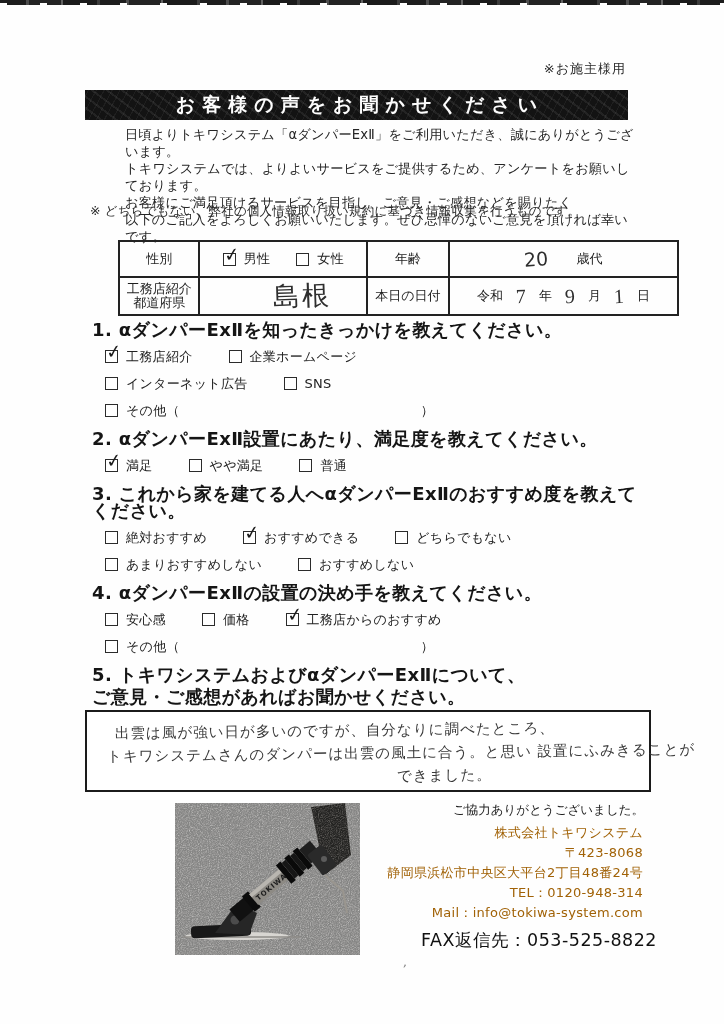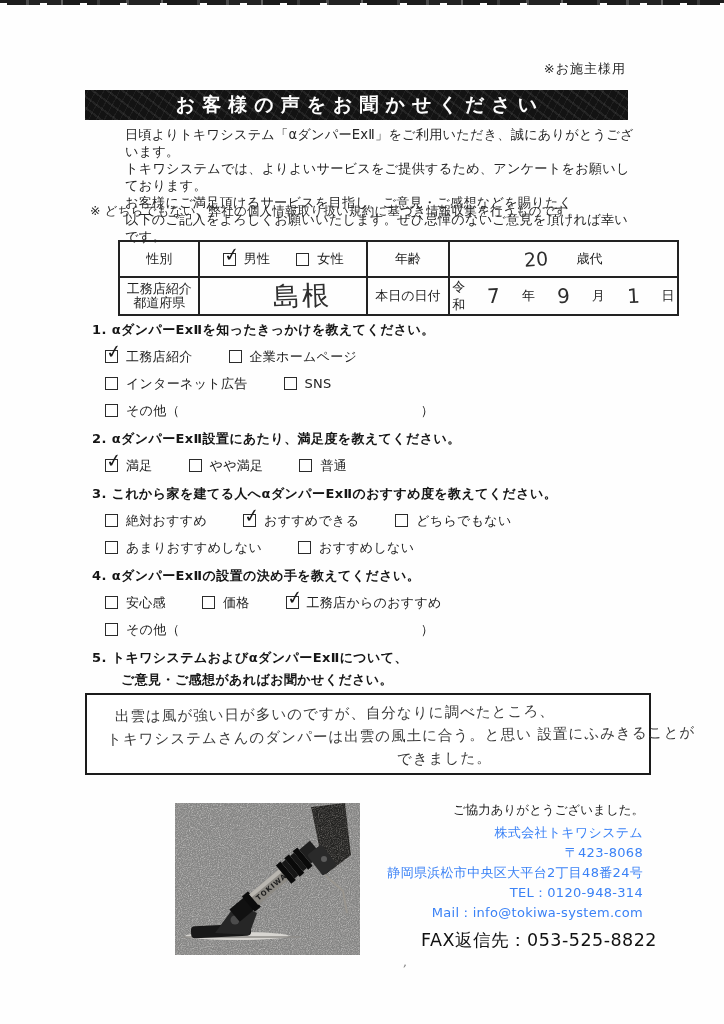--- a/index.html
+++ b/index.html
@@ -65,50 +65,50 @@
   }
   .tick {
     position: absolute; top: -9px; left: 0px; font-size: 19px; font-weight: bold;
     color: #1c1c1c; transform: rotate(-7deg); line-height: 1;
   }
   .hand { color: #2e2e2e; }
   .hand-pref { font-size: 27px; transform: rotate(-2deg); display: inline-block; letter-spacing: 2px; }
   .hand-age { font-size: 19px; transform: rotate(-4deg); display: inline-block; }
   .hand-num { font-size: 20px; transform: rotate(-3deg); display: inline-block; }
   .age-cell { display: flex; align-items: center; justify-content: center; gap: 28px; }
-  .date-cell { display: flex; align-items: center; justify-content: center; gap: 22px; }
+  .date-cell { display: flex; align-items: center; justify-content: center; gap: 13px; font-family: Liberation Serif, serif; }
   .pref-cell { text-align: left; padding-left: 42px !important; }
   
   .questions { position: absolute; top: 321px; left: 92px; width: 550px; }
   .question { margin-bottom: 6px; }
   .q-title {
-    font-size: 13px; font-weight: bold; letter-spacing: .4px;
+    font-size: 18px; font-weight: bold; letter-spacing: .4px;
     line-height: 17px; margin-bottom: 5px; color: #151515;
   }
   .q-rows { margin-left: 13px; }
   .q-row { height: 27px; display: flex; align-items: center; gap: 36px; }
   .opt-label { font-size: 13px; color: #222; letter-spacing: .3px; }
   .paren-gap { display: inline-block; width: 225px; }
   
-  .q5-line2 { margin-left: 29px; }
+  .q5-line2 { }
   .comment-box {
     margin-top: 5px; margin-left: -7px; width: 566px; height: 82px;
     border: 2.5px solid #1b1b1b; background: #fff; padding: 7px 10px 5px;
   }
   .comment-line {
     font-size: 14.5px; line-height: 23px; color: #3a3a3a;
     transform: rotate(-.7deg); letter-spacing: 1px; white-space: nowrap;
   }
   .comment-line.l1 { padding-left: 18px; }
   .comment-line.l2 { padding-left: 10px; }
   .comment-line.l3 { padding-left: 300px; }
   
   .thanks { position: absolute; top: 802px; right: 80px; font-size: 12.5px; color: #222; }
   .company { position: absolute; top: 823px; right: 81px; text-align: right; }
-  .company-line { font-size: 13px; line-height: 20px; color: #3b82f6; letter-spacing: .3px; }
+  .company-line { font-size: 13px; line-height: 20px; color: #a16207; letter-spacing: .3px; }
   .fax { position: absolute; top: 928px; right: 67px; font-size: 17.5px; color: #111; letter-spacing: .5px; }
   .stray-mark { position: absolute; top: 962px; left: 402px; color: #888; font-size: 13px; transform: rotate(12deg); }
   .product-photo { position: absolute; top: 803px; left: 175px; width: 185px; height: 152px; }
 </style>
 </head>
 <body>
 
 <div class="page">
 
   <div class="scan-artifact-top"></div>

